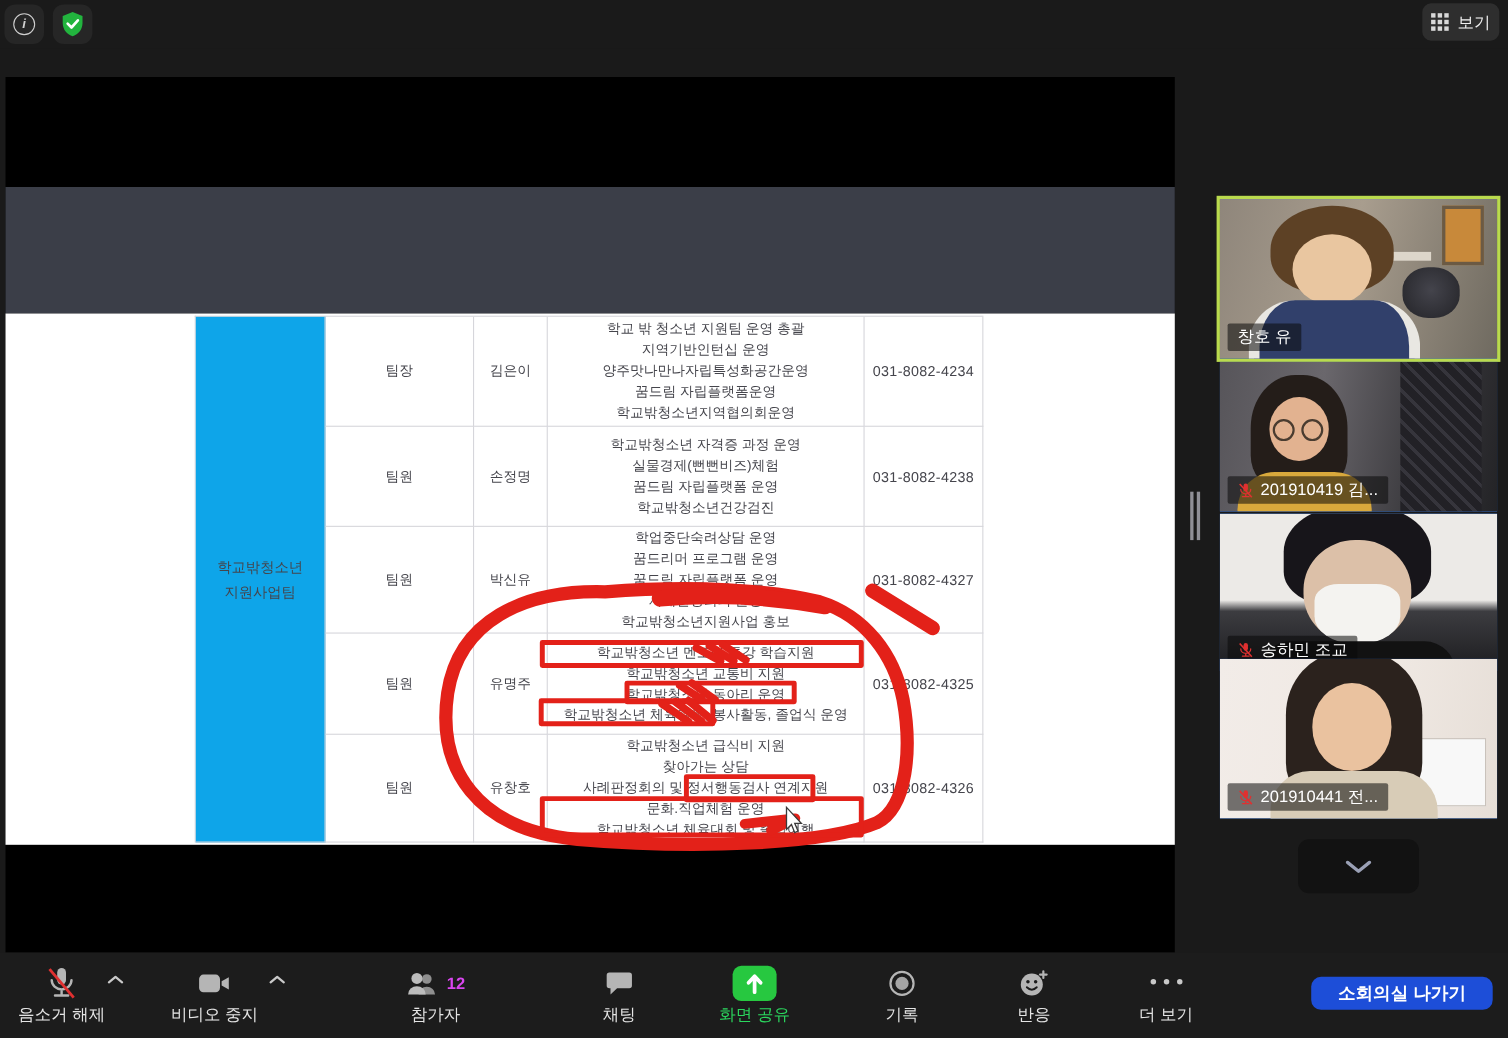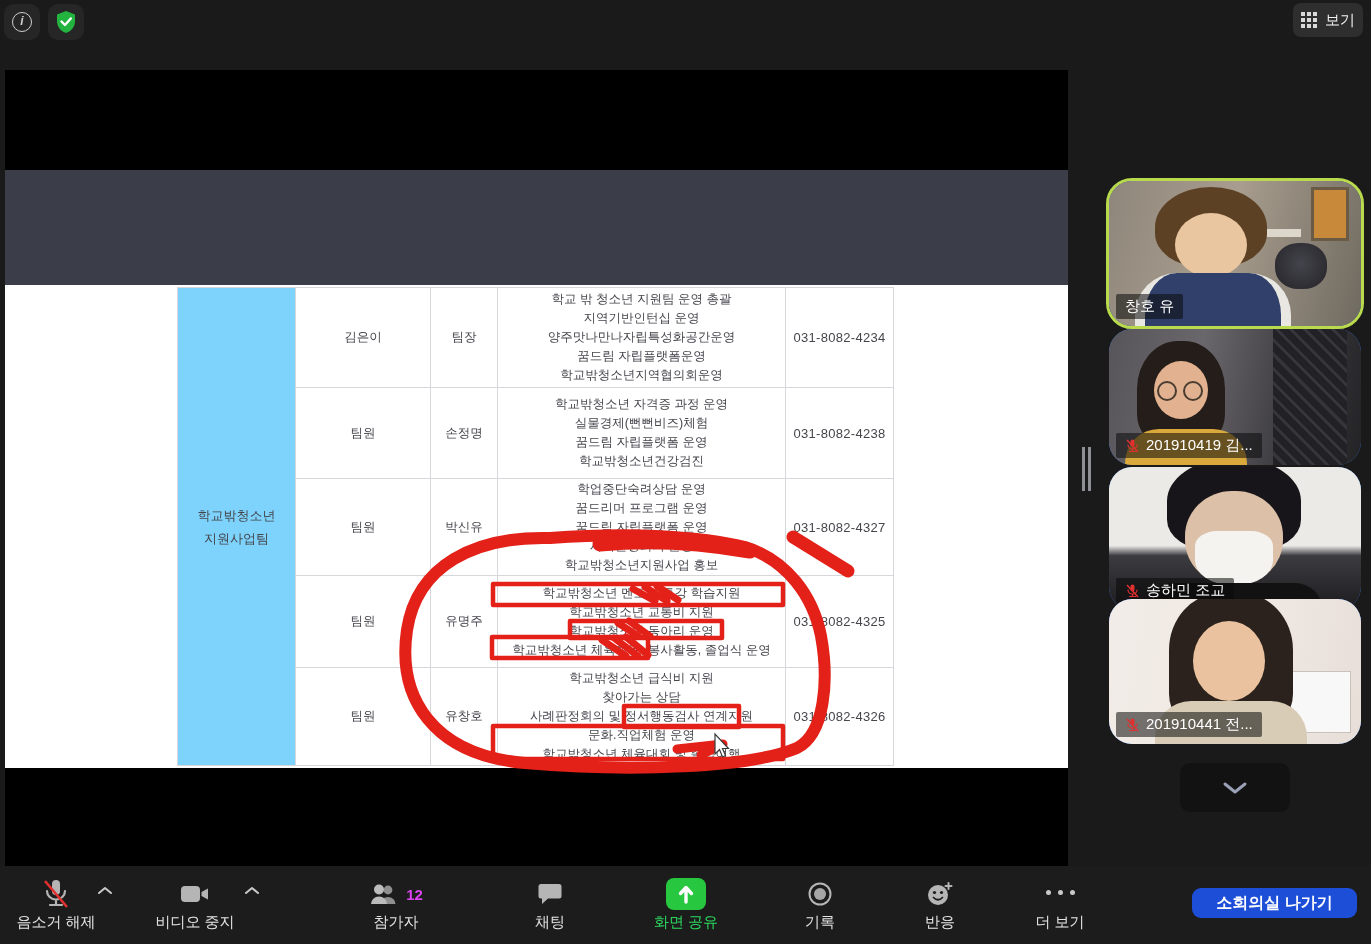--- a/index.html
+++ b/index.html
@@ -18,32 +18,32 @@
   .share{position:absolute;left:5px;top:70px;width:1063px;height:796px;background:#000;}
   .slide-header{position:absolute;left:0;top:100px;width:100%;height:115px;background:#3b3e48;}
   .slide-title{position:absolute;left:28px;top:146px;color:#fff;font-size:25px;font-weight:bold;letter-spacing:.5px;}
   .slide-body{position:absolute;left:0;top:215px;width:100%;height:483px;background:#ffffff;}
 
   .tbl{position:absolute;left:172px;top:2px;display:grid;
        grid-template-columns:118px 135px 67px 288px 108px;
        grid-template-rows:100px 91px 97px 92px 98px;
        border-top:1px solid #d6d6db;border-left:1px solid #d6d6db;background:#fff;}
   .cell{border-right:1px solid #d6d6db;border-bottom:1px solid #d6d6db;display:flex;flex-direction:column;align-items:center;justify-content:center;color:#45454c;font-size:12.5px;text-align:center;}
-  .group-cell{grid-row:1/6;grid-column:1;background:#7dd3fc;line-height:23px;font-size:13px;}
+  .group-cell{grid-row:1/6;grid-column:1;background:#0ea5e9;line-height:23px;font-size:13px;}
   .duty{line-height:19px;}
   .phone{font-size:13px;letter-spacing:.3px;text-align:center;}
 
   .annot{position:absolute;left:0;top:0;width:1063px;height:796px;pointer-events:none;}
 
   
   .divider{position:absolute;left:1081px;top:447px;width:11px;height:44px;display:flex;gap:3px;justify-content:center;}
   .divider span{width:3px;height:44px;background:#8f8f96;}
 
   
-  .thumb{position:absolute;left:1109px;width:252px;background:#3b82f6;overflow:hidden;border-radius:23px;}
+  .thumb{position:absolute;left:1109px;width:252px;background:#3b82f6;overflow:hidden;}
   .thumb.active{outline:3px solid #bada4e;}
   .vbg{position:absolute;inset:0;}
   .prop{position:absolute;}
   .head,.hair,.face,.mask,.torso{position:absolute;}
   .name-tag{position:absolute;left:7px;bottom:7px;background:rgba(10,10,10,.55);color:#fff;font-size:15px;padding:3px 9px;display:flex;align-items:center;gap:6px;border-radius:2px;white-space:nowrap;}
   .collapse-btn{position:absolute;left:1180px;top:763px;width:110px;height:49px;background:#121212;border-radius:10px;display:flex;align-items:center;justify-content:center;}
 
   
   .toolbar{position:absolute;left:0;top:866px;width:100%;height:78px;background:#1c1c1c;}
   .ti{position:absolute;top:6px;width:100px;height:66px;display:flex;flex-direction:column;align-items:center;justify-content:space-between;padding:4px 0 6px;cursor:default;}
@@ -92,22 +92,22 @@
     <div class="slide-header">
       <div class="slide-title">학교밖청소년지원사업팀 소개</div>
     </div>
     <div class="slide-body">
       <div class="tbl">
         <div class="cell group-cell">
           <div>학교밖청소년</div>
           <div>지원사업팀</div>
         </div>
 
+        <div class="cell">팀장</div>
         <div class="cell">김은이</div>
-        <div class="cell">팀장</div>
         <div class="cell">
           <div class="duty">학교 밖 청소년 지원팀 운영 총괄</div>
           <div class="duty">지역기반인턴십 운영</div>
           <div class="duty">양주맛나만나자립특성화공간운영</div>
           <div class="duty">꿈드림 자립플랫폼운영</div>
           <div class="duty">학교밖청소년지역협의회운영</div>
         </div>
         <div class="cell phone">031-8082-4234</div>
 
         <div class="cell">팀원</div>
@@ -282,21 +282,21 @@
           <circle cx="19" cy="7" r="4.4" fill="#8f8f8f"></circle>
           <path d="M11.5,21 a7.5,7 0 0 1 15,0 Z" fill="#8f8f8f"></path>
           <circle cx="10" cy="6.5" r="5" fill="#bcbcbc"></circle>
           <path d="M2,21 a8,7.5 0 0 1 16,0 Z" fill="#bcbcbc"></path>
         </svg>
         <span class="count">12</span>
       </div>
       <span class="lbl">참가자</span>
     </div>
 
-    <div class="ti" style="left:500px;">
+    <div class="ti" style="left:513px;">
       <div class="ic-row">
         <svg width="24" height="22" viewBox="0 0 24 22">
           <path d="M3,1 H21 A2.5,2.5 0 0 1 23.5,3.5 V13 A2.5,2.5 0 0 1 21,15.5 H10 L4,21 V15.5 H3 A2.5,2.5 0 0 1 0.5,13 V3.5 A2.5,2.5 0 0 1 3,1 Z" fill="#b5b5b5"></path>
         </svg>
       </div>
       <span class="lbl">채팅</span>
     </div>
 
     <div class="ti" style="left:636px;">
       <div class="ic-row">

